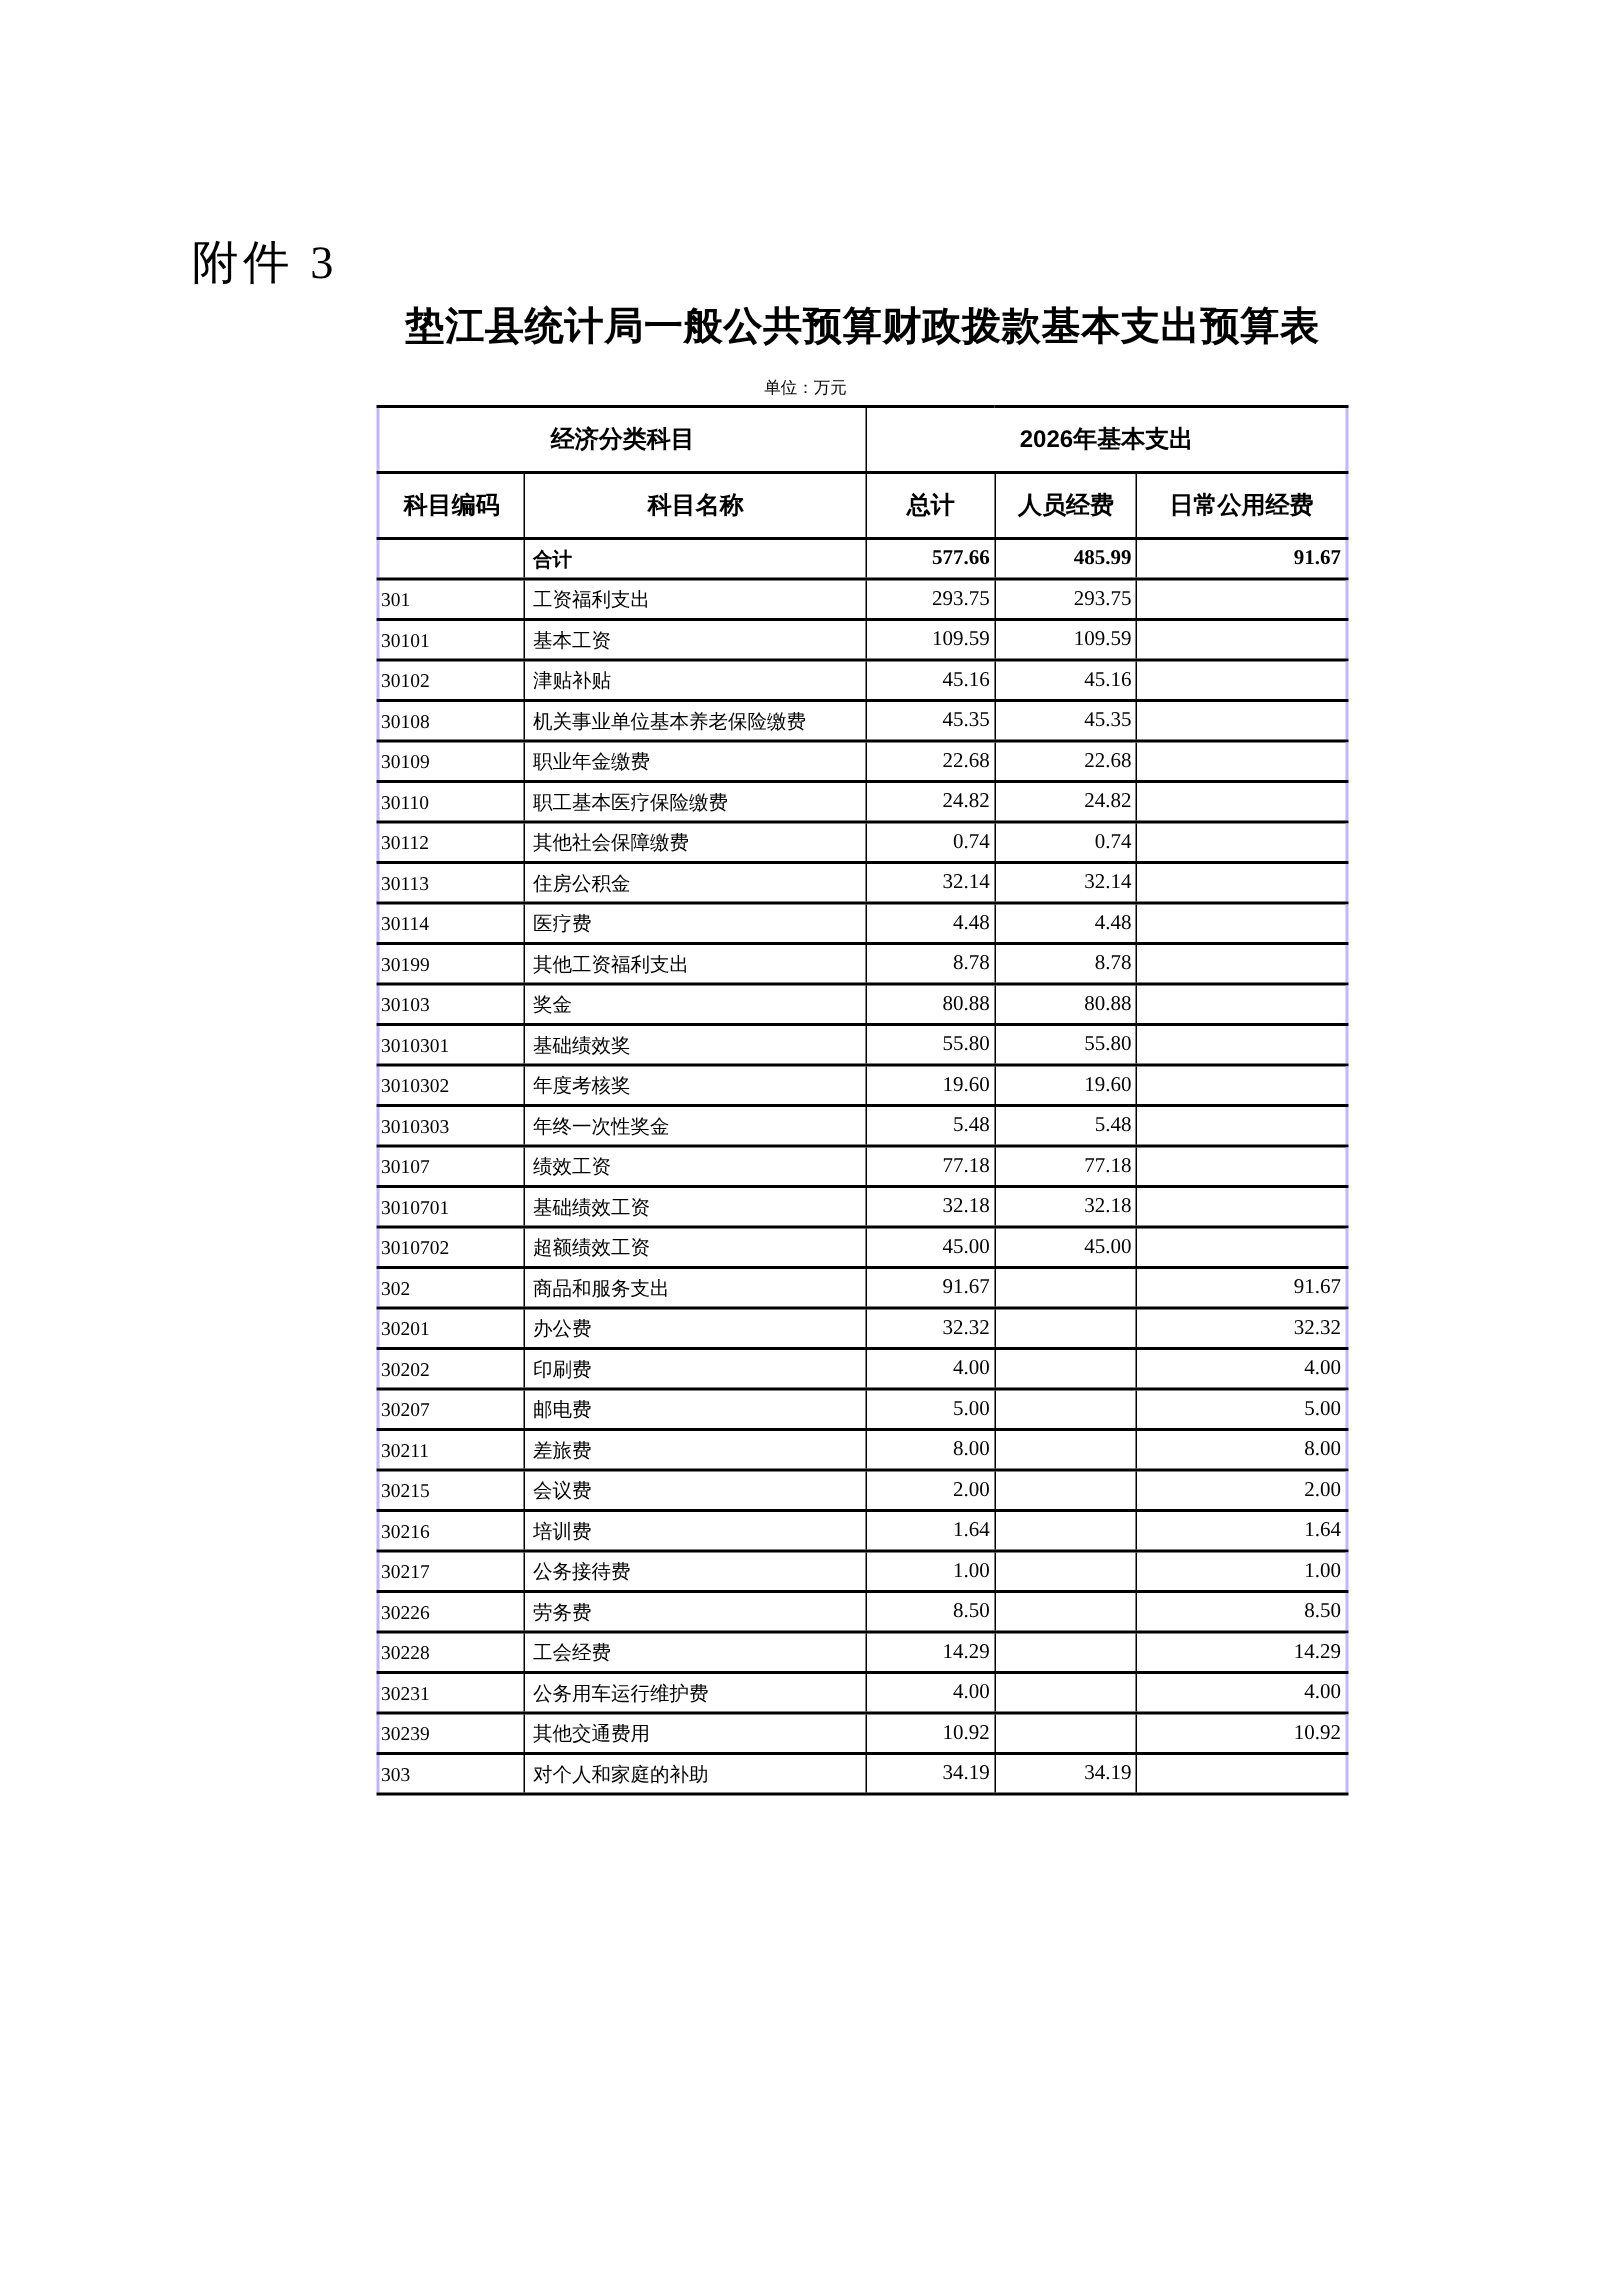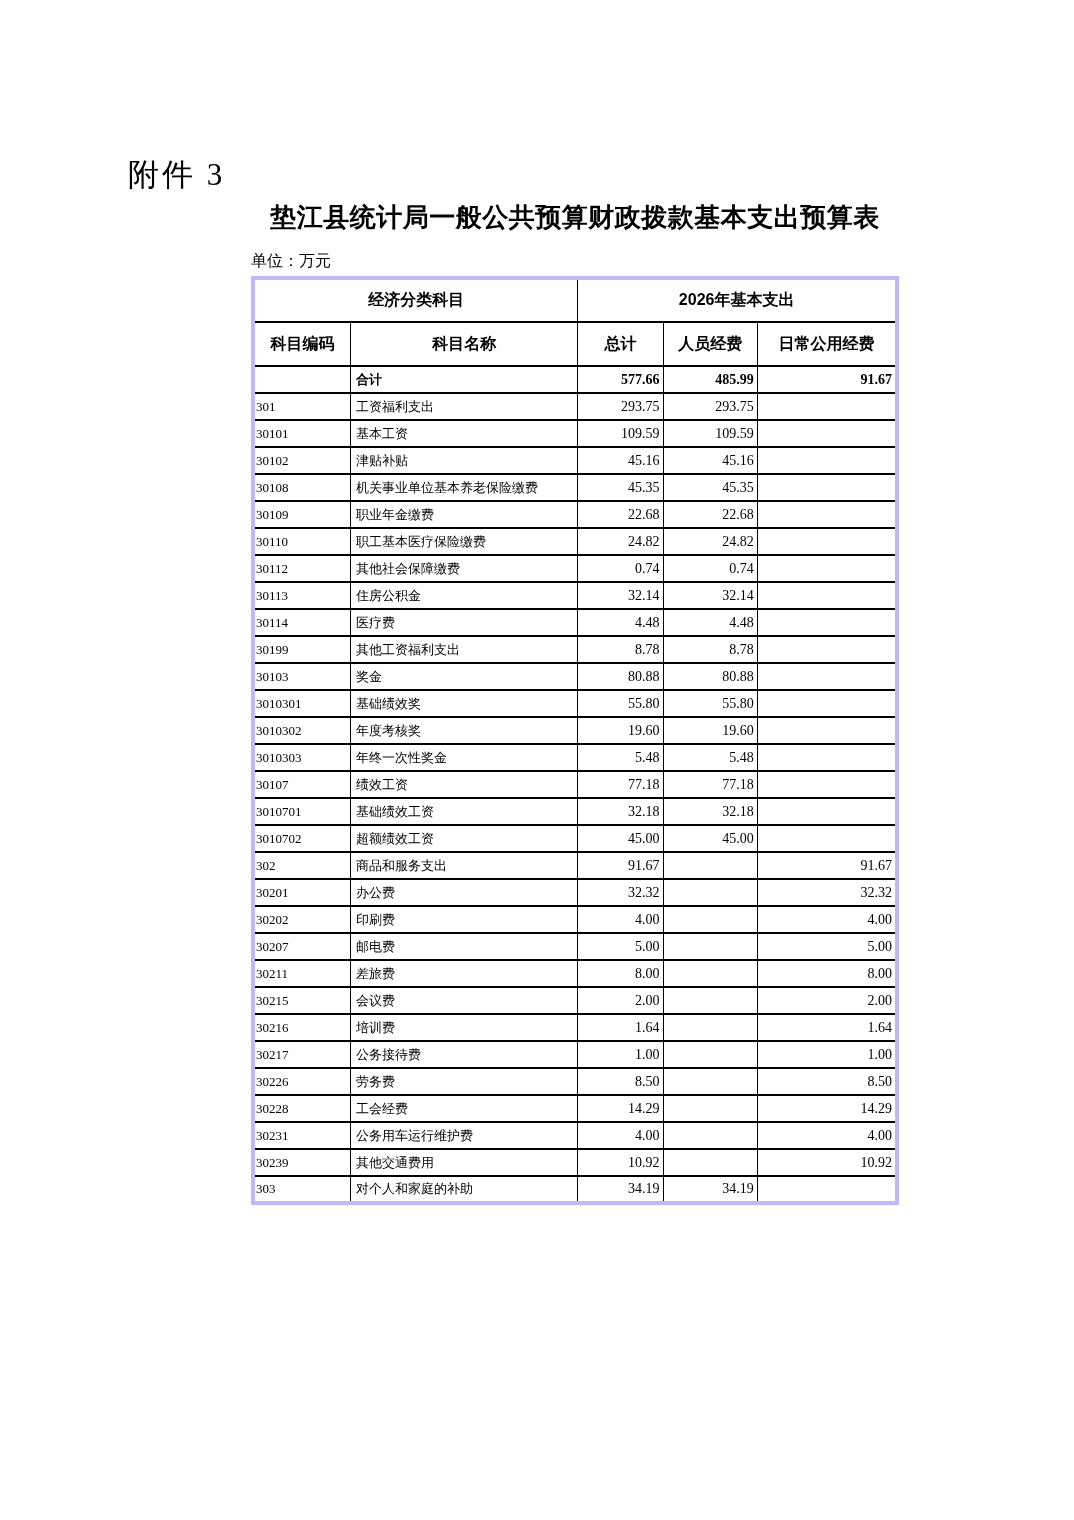--- a/index.html
+++ b/index.html
@@ -29,31 +29,31 @@
   }
   .doc-title {
     text-align: center;
     font-size: 26px;
     font-weight: bold;
     white-space: nowrap;
     font-family: "Liberation Sans", "DejaVu Sans", sans-serif;
     letter-spacing: 0.5px;
   }
   .unit-note {
-    text-align: left;
+    text-align: center;
     padding-right: 76px;
-    font-size: 16px;
+    font-size: 11px;
     margin: 16px 0 4px 0;
     font-family: "Liberation Sans", "DejaVu Sans", sans-serif;
   }
   table.budget-table {
     width: 100%;
     border-collapse: collapse;
     table-layout: fixed;
-    border: 4px solid #c4b5fd;
+    border: 2px solid #c4b5fd;
   }
   .budget-table th, .budget-table td {
     border: 1px solid #000;
     border-top-width: 2px;
     border-bottom-width: 2px;
     overflow: hidden;
     vertical-align: middle;
   }
   .budget-table thead th {
     font-family: "Liberation Sans", "DejaVu Sans", sans-serif;

